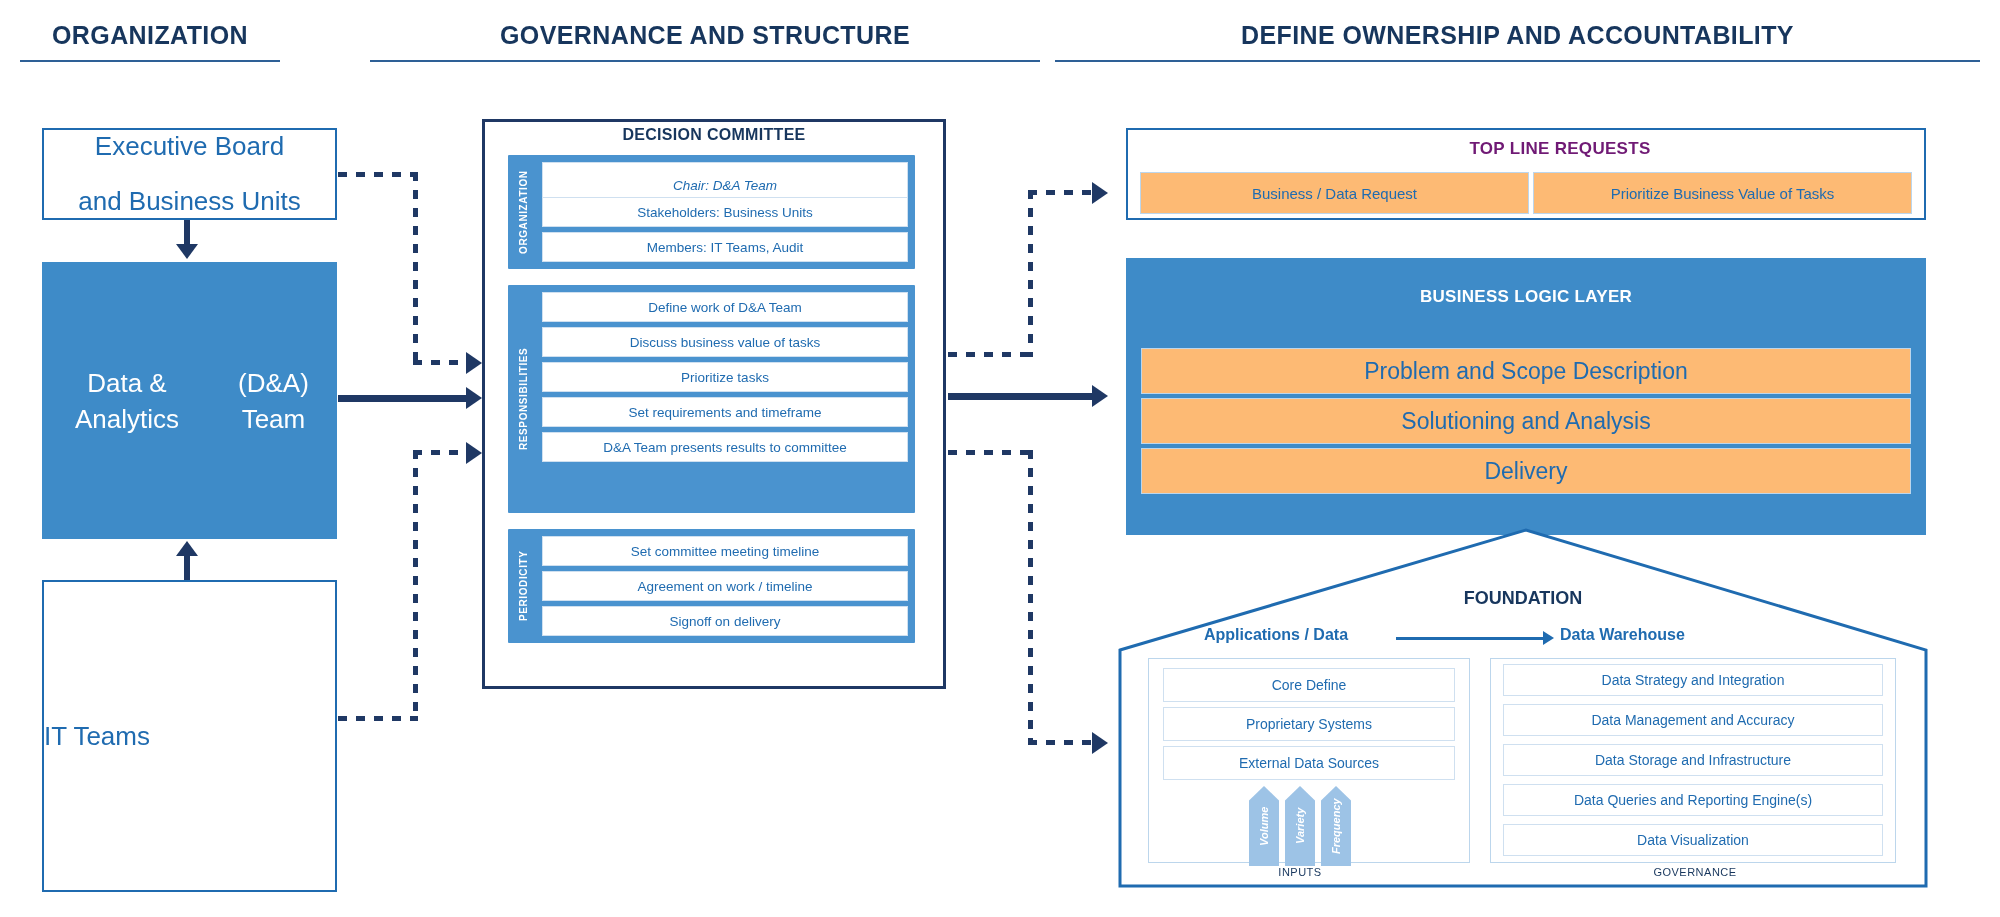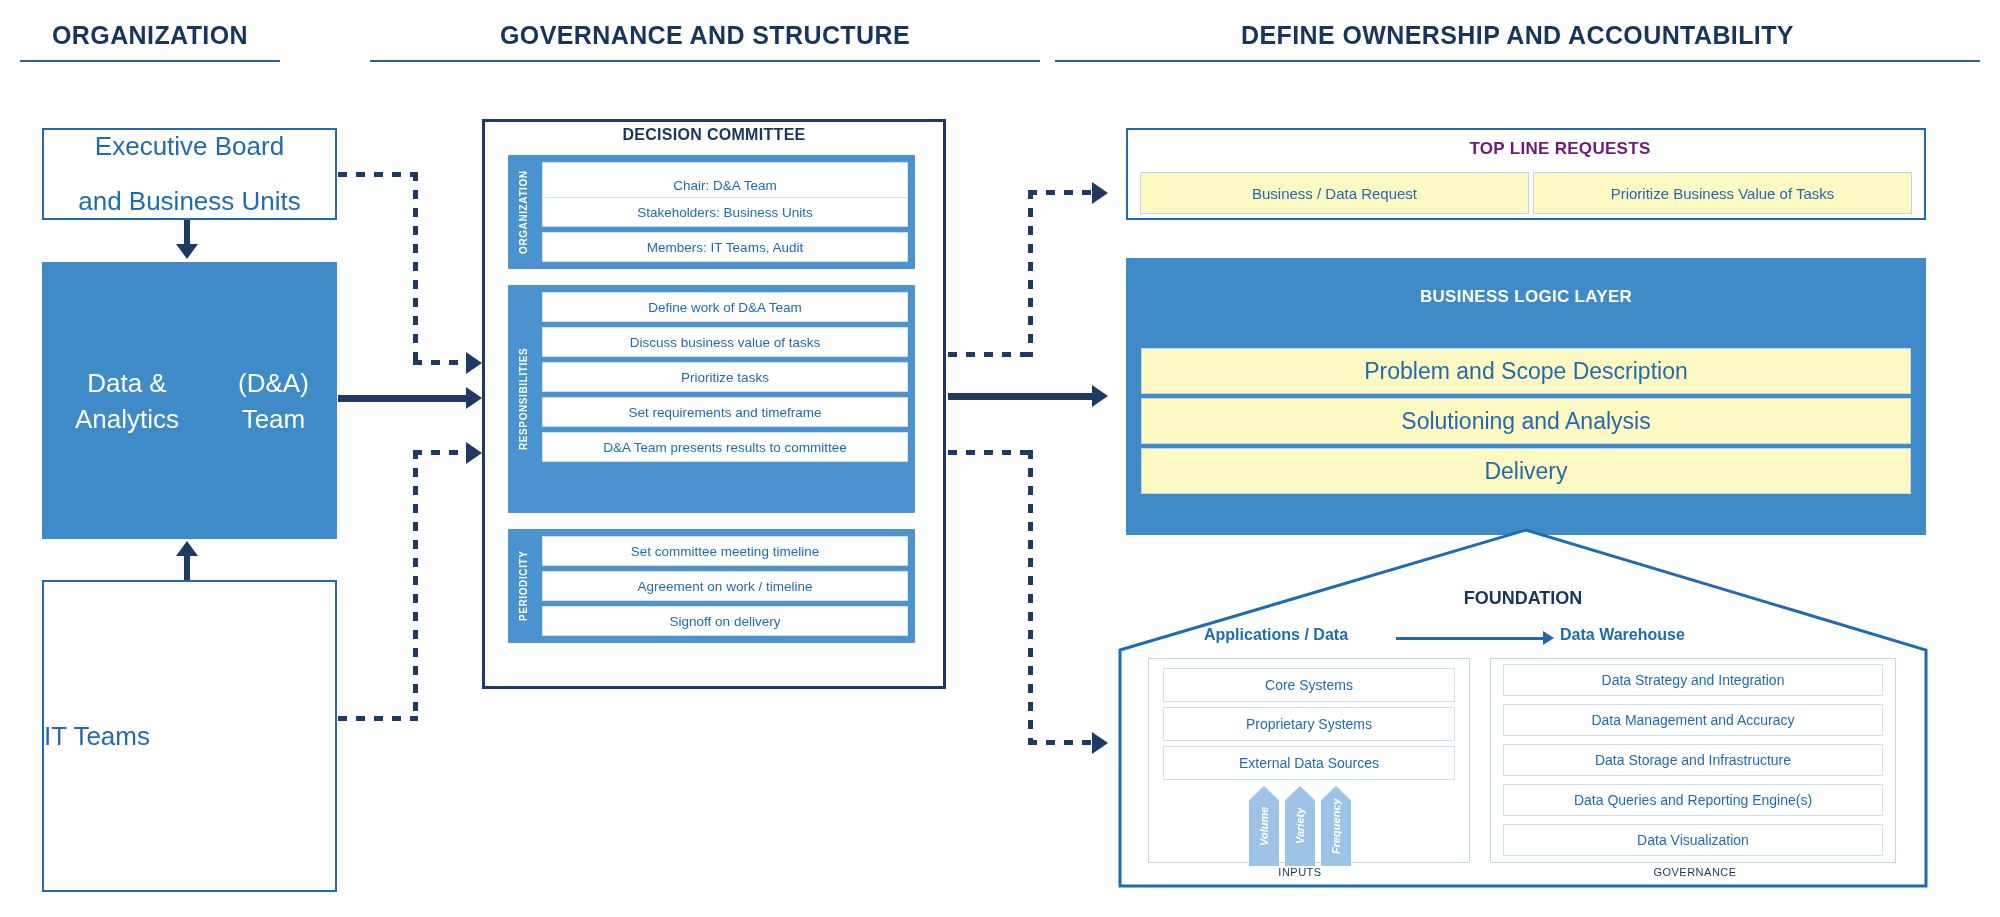--- a/index.html
+++ b/index.html
@@ -72,21 +72,21 @@
   .row-item {
     position:absolute; background:#ffffff; border:1px solid #cfe0f0;
     display:flex; align-items:center; justify-content:center;
     color:#1f6bb0; font-size:13.5px; white-space:nowrap;
   }
 
   
   .panel-title { position:absolute; width:100%; text-align:center;
                  font-weight:bold; font-size:17px; letter-spacing:.3px; }
   .sub-row {
-    position:absolute; background:#fef9c3; border:1px solid #bcd6ec;
+    position:absolute; background:#fdba74; border:1px solid #bcd6ec;
     display:flex; align-items:center; justify-content:center;
     color:#1f6bb0; white-space:nowrap;
   }
 
   
   #house { position:absolute; }
   #house svg { display:block; }
   .found-heading { position:absolute; font-weight:bold; color:#17365d; white-space:nowrap; }
   .found-sub-heading { position:absolute; font-weight:bold; color:#1f6bb0; font-size:16px; white-space:nowrap; }
   .found-group { position:absolute; border:1px solid #bcd6ec; background:#fff; }
@@ -171,21 +171,21 @@
   <div class="dot-h" style="left:413px; top:450px; width:60px;"></div>
   <div class="arrow-head-right" style="left:466px; top:442px;"></div>
 
   <div id="committee-frame" style="left:482px; top:119px; width:464px; height:570px;">
     <div id="committee-title" style="top:4px;">DECISION COMMITTEE</div>
   </div>
 
   <div class="group-band" style="left:508px; top:155px; width:407px; height:114px;">
   </div>
   <div class="group-label" style="left:510px; top:155px; width:26px; height:114px;">ORGANIZATION</div>
-  <div class="row-item" style="left:542px; top:162px; width:366px; height:46px;">Chair: D&amp;A Team</div>
+  <div class="row-item" style="left:542px; top:162px; width:366px; height:46px;font-style:italic;">Chair: D&amp;A Team</div>
   <div class="row-item" style="left:542px; top:197px; width:366px; height:30px;">Stakeholders: Business Units</div>
   <div class="row-item" style="left:542px; top:232px; width:366px; height:30px;">Members: IT Teams, Audit</div>
 
   <div class="group-band" style="left:508px; top:285px; width:407px; height:228px;">
   </div>
   <div class="group-label" style="left:510px; top:285px; width:26px; height:228px;">RESPONSIBILITIES</div>
   <div class="row-item" style="left:542px; top:292px; width:366px; height:30px;">Define work of D&amp;A Team</div>
   <div class="row-item" style="left:542px; top:327px; width:366px; height:30px;">Discuss business value of tasks</div>
   <div class="row-item" style="left:542px; top:362px; width:366px; height:30px;">Prioritize tasks</div>
   <div class="row-item" style="left:542px; top:397px; width:366px; height:30px;">Set requirements and timeframe</div>
@@ -231,21 +231,21 @@
   </div>
 
   <div class="found-heading" style="left:1118px; top:588px; width:810px; text-align:center; font-size:18px;">FOUNDATION</div>
 
   <div class="found-sub-heading" style="left:1204px; top:626px;">Applications / Data</div>
   <div class="solid-line" style="left:1396px; top:637px; width:150px; height:3px; background:#1f6bb0;"></div>
   <div class="arrow-head-right" style="left:1543px; top:631px; border-top-width:7px; border-bottom-width:7px; border-left-width:11px; border-left-color:#1f6bb0;"></div>
   <div class="found-sub-heading" style="left:1560px; top:626px;">Data Warehouse</div>
 
   <div class="found-group" style="left:1148px; top:658px; width:322px; height:205px;"></div>
-  <div class="found-row" style="left:1163px; top:668px; width:292px; height:34px;">Core Systems</div>
+  <div class="found-row" style="left:1163px; top:668px; width:292px; height:34px;">Core Define</div>
   <div class="found-row" style="left:1163px; top:707px; width:292px; height:34px;">Proprietary Systems</div>
   <div class="found-row" style="left:1163px; top:746px; width:292px; height:34px;">External Data Sources</div>
 
   <div class="input-arrow" style="left:1249px; top:786px; width:30px; height:80px;">
     <div class="glyph">
       <span class="lbl">Volume</span>
     </div>
   </div>
   <div class="input-arrow" style="left:1285px; top:786px; width:30px; height:80px;">
     <div class="glyph">

